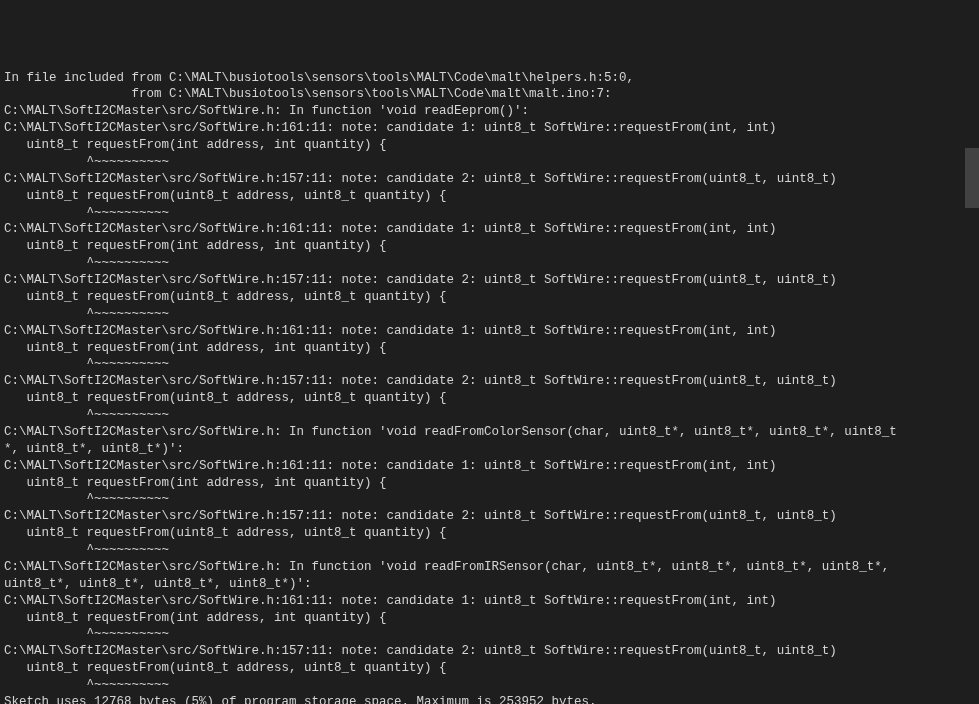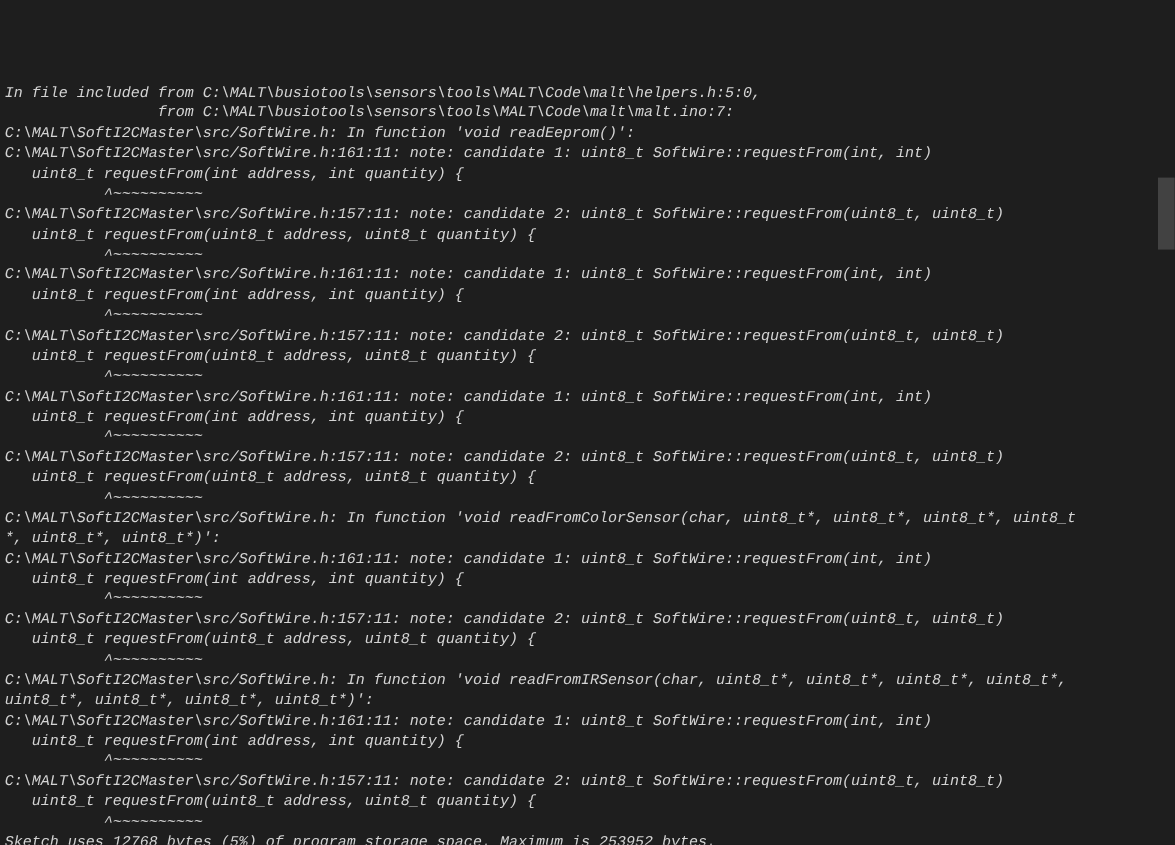--- a/index.html
+++ b/index.html
@@ -18,21 +18,20 @@
       overflow-x: hidden;
       width: 979px;
       height: 704px;
       position: relative;
     }
     .console-output {
       white-space: pre;
     }
     .line {
       white-space: pre;
-      font-style: italic;
     }
     .scrollbar {
       position: absolute;
       right: 0;
       top: 0;
       width: 14px;
       height: 704px;
       background-color: #1e1e1e;
     }
     .scrollbar-thumb {

